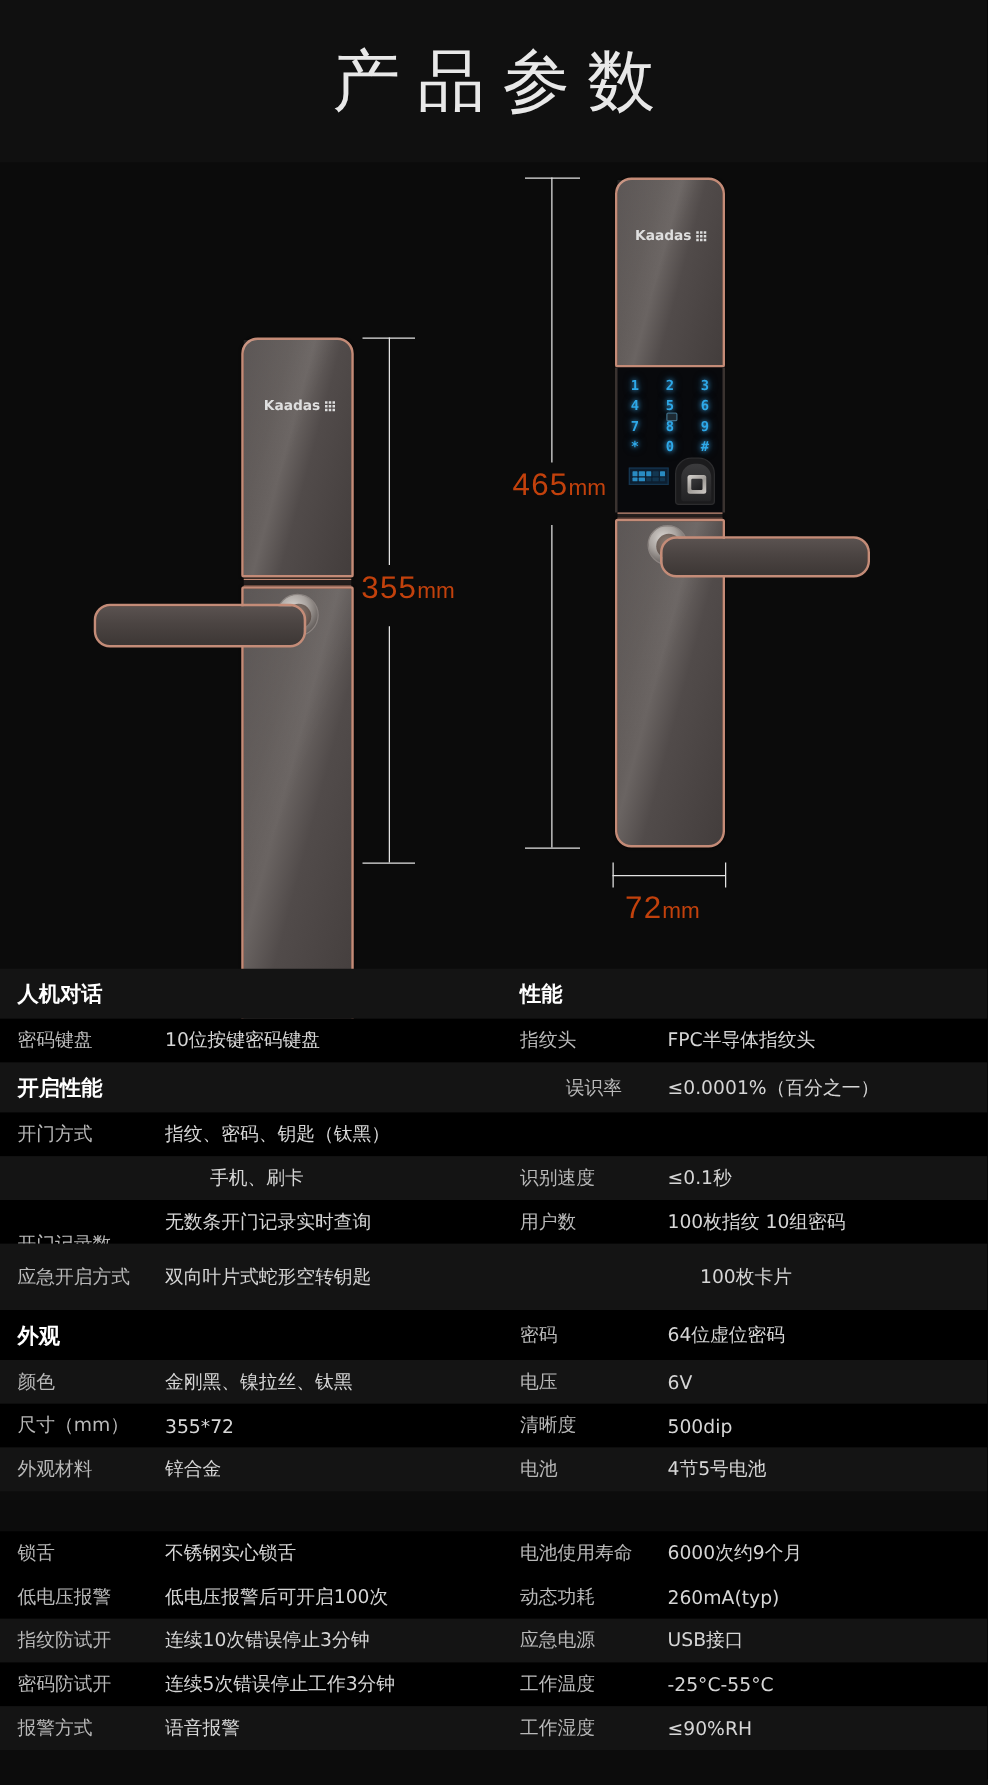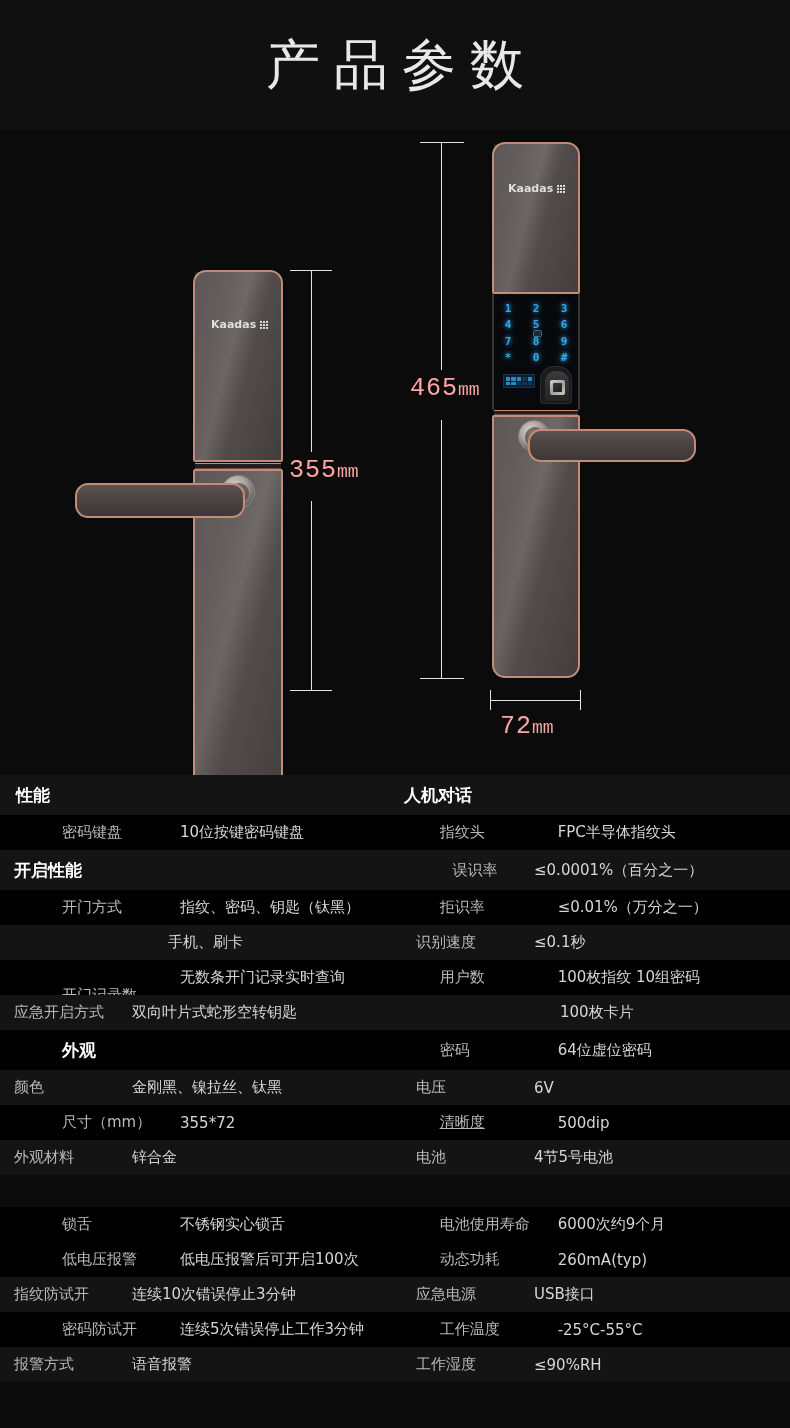--- a/index.html
+++ b/index.html
@@ -117,33 +117,33 @@
     content: ""; position: absolute; inset: 3px; border-radius: 1px;
     background: linear-gradient(145deg, #3a3a3c, #1c1c1e);
   }
 
   
   .dim-v-line { position: absolute; width: 1px; background: #e3e3e3; }
   .dim-h-line { position: absolute; height: 1px; background: #e3e3e3; }
   .dim-cap-h { position: absolute; height: 1px; background: #e3e3e3; }
   .dim-cap-v { position: absolute; width: 1px; background: #e3e3e3; }
   .dim-label {
-    position: absolute; color: #fca5a5; white-space: nowrap;
-    font-family: Liberation Mono, monospace;
+    position: absolute; color: #c2410c; white-space: nowrap;
+    font-family: Liberation Sans, sans-serif;
   }
   .dim-label .unit { font-size: .72em; letter-spacing: 0; }
 
   
   .specs { position: absolute; top: 775px; left: 0; width: 790px; }
   .row {
     position: relative; display: flex; width: 790px;
     align-items: center;
   }
   .row.stripe { background: #141414; }
-  .row.dark { background: #000000; padding-left: 48px; }
+  .row.dark { background: #000000; }
   .cell {
     display: flex; align-items: center; height: 100%;
     overflow: hidden; white-space: nowrap;
   }
   .cell.left { width: 400px; padding-left: 14px; }
   .cell.right { width: 390px; padding-left: 16px; }
   .lbl {
     color: #b9b9b9; font-size: 15px; flex: 0 0 auto;
     font-family: "DejaVu Sans", "Liberation Sans", sans-serif;
   }
@@ -289,25 +289,25 @@
       <div class="dim-cap-v" style="left:580px; top:560px; height:20px;"></div>
       <div class="dim-label" style="left:500px; top:582px; font-size:25px; letter-spacing:1px;">
         <span>72</span><span class="unit">mm</span>
       </div>
     </div>
 
   </div>
 
   <div class="specs">
       <div class="row stripe section" style="height: 40px;">
+        <div class="cell left">
+          <span class="hdr" style="display: inline-block; width: 118px;">人机对话</span>
+        </div>
         <div class="cell right">
           <span class="hdr" style="display: inline-block; width: 118px;">性能</span>
-        </div>
-        <div class="cell left">
-          <span class="hdr" style="display: inline-block; width: 118px;">人机对话</span>
         </div>
       </div>
       <div class="row dark" style="height: 35px;">
         <div class="cell left">
           <span class="lbl" style="display: inline-block; width: 118px;">密码键盘</span>
           <span class="val">10位按键密码键盘</span>
         </div>
         <div class="cell right">
           <span class="lbl" style="display: inline-block; width: 118px;">指纹头</span>
           <span class="val">FPC半导体指纹头</span>
@@ -320,24 +320,20 @@
         <div class="cell right">
           <span class="lbl" style="display: inline-block; width: 118px; text-align: center;">误识率</span>
           <span class="val">≤0.0001%（百分之一）</span>
         </div>
       </div>
       <div class="row dark" style="height: 35px;">
         <div class="cell left">
           <span class="lbl" style="display: inline-block; width: 118px;">开门方式</span>
           <span class="val">指纹、密码、钥匙（钛黑）</span>
         </div>
-        <div class="cell right">
-          <span class="lbl" style="display: inline-block; width: 118px;">拒识率</span>
-          <span class="val">≤0.01%（万分之一）</span>
-        </div>
       </div>
       <div class="row stripe" style="height: 35px;">
         <div class="cell left">
           <span class="lbl" style="display: inline-block; width: 118px;"></span>
           <span class="val" style="padding-left: 36px;">手机、刷卡</span>
         </div>
         <div class="cell right">
           <span class="lbl" style="display: inline-block; width: 118px;">识别速度</span>
           <span class="val">≤0.1秒</span>
         </div>
@@ -345,21 +341,21 @@
       <div class="row dark" style="height: 35px;">
         <div class="cell left">
           <span class="lbl" style="display: inline-block; width: 118px; margin-top: 36px;">开门记录数</span>
           <span class="val">无数条开门记录实时查询</span>
         </div>
         <div class="cell right">
           <span class="lbl" style="display: inline-block; width: 118px;">用户数</span>
           <span class="val">100枚指纹 10组密码</span>
         </div>
       </div>
-      <div class="row stripe" style="height: 35px;">
+      <div class="row stripe" style="height: 53px;">
         <div class="cell left">
           <span class="lbl" style="display: inline-block; width: 118px;">应急开启方式</span>
           <span class="val">双向叶片式蛇形空转钥匙</span>
         </div>
         <div class="cell right">
           <span class="lbl" style="display: inline-block; width: 118px;"></span>
           <span class="val" style="padding-left: 26px;">100枚卡片</span>
         </div>
       </div>
       <div class="row dark section" style="height: 40px;">
@@ -380,21 +376,21 @@
           <span class="lbl" style="display: inline-block; width: 118px;">电压</span>
           <span class="val">6V</span>
         </div>
       </div>
       <div class="row dark" style="height: 35px;">
         <div class="cell left">
           <span class="lbl" style="display: inline-block; width: 118px;">尺寸（mm）</span>
           <span class="val">355*72</span>
         </div>
         <div class="cell right">
-          <span class="lbl" style="display: inline-block; width: 118px; text-decoration: underline;">清晰度</span>
+          <span class="lbl" style="display: inline-block; width: 118px;">清晰度</span>
           <span class="val">500dip</span>
         </div>
       </div>
       <div class="row stripe" style="height: 35px;">
         <div class="cell left">
           <span class="lbl" style="display: inline-block; width: 118px;">外观材料</span>
           <span class="val">锌合金</span>
         </div>
         <div class="cell right">
           <span class="lbl" style="display: inline-block; width: 118px;">电池</span>

